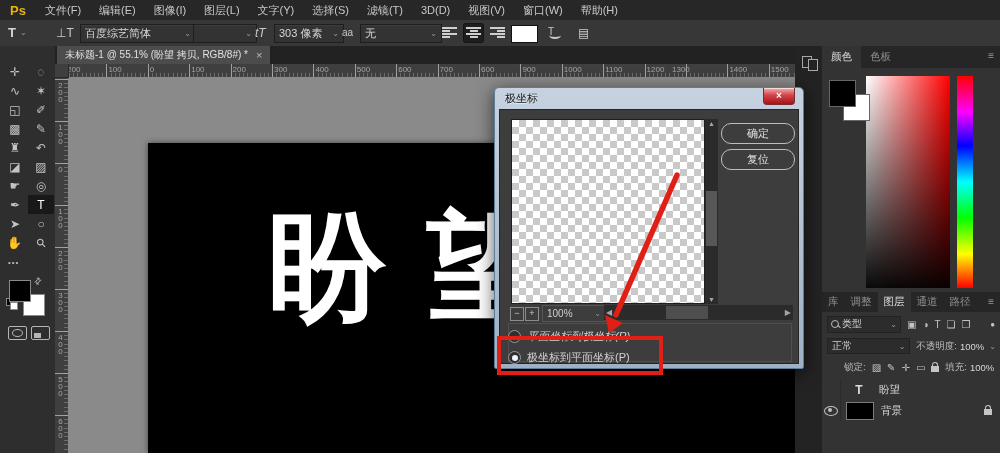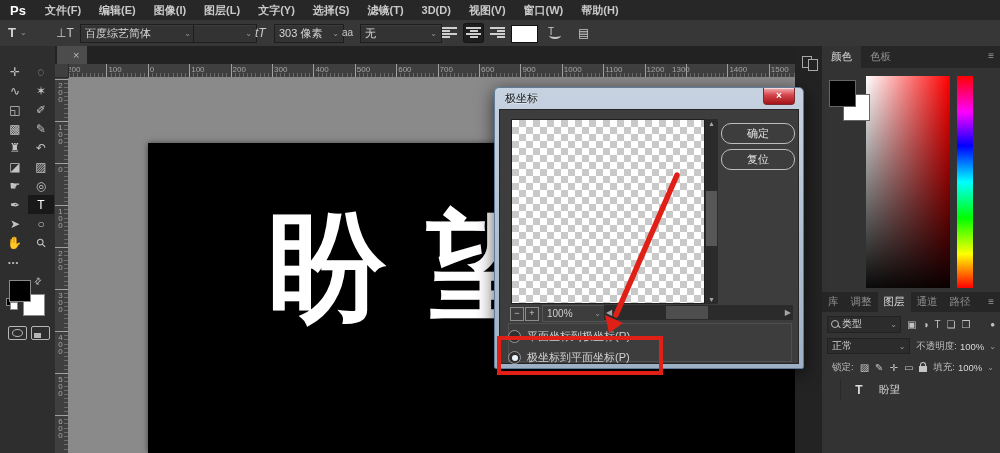--- a/index.html
+++ b/index.html
@@ -2,22 +2,22 @@
 <html><head>
 <meta charset="utf-8">
 <style>
   html,body{margin:0;padding:0;background:#1b1b1b;}
   #app{position:relative;width:1000px;height:453px;overflow:hidden;
        font-family:"Liberation Sans","DejaVu Sans",sans-serif;
        background:#282828;color:#ccc;-webkit-font-smoothing:antialiased;}
   
   #menubar{position:absolute;left:0;top:0;width:1000px;height:20px;background:#272727;
            display:flex;align-items:center;border-bottom:1px solid #1a1a1a;}
-  #ps-logo{width:36px;text-align:center;color:#ffffff;font-weight:bold;font-size:13px;}
-  .menu-item{font-size:11px;color:#c9c9c9;padding:0 9px;line-height:20px;cursor:default;font-weight:bold;}
+  #ps-logo{width:36px;text-align:center;color:#eab308;font-weight:bold;font-size:13px;}
+  .menu-item{font-size:11px;color:#c9c9c9;padding:0 9px;line-height:20px;cursor:default;}
   
   #optionsbar{position:absolute;left:0;top:20px;width:1000px;height:26px;background:#373737;
               border-bottom:1px solid #232323;}
   .opt{position:absolute;top:4px;height:17px;display:flex;align-items:center;font-size:11px;color:#d6d6d6;}
   .field{background:#333;border:1px solid #1e1e1e;box-shadow:inset 0 1px rgba(255,255,255,.05);
          padding:0 4px;}
   .chev{color:#9a9a9a;font-size:8px;margin-left:auto;padding-left:4px;}
   .opt-icon{color:#c9c9c9;font-size:12px;}
   .align-icon{display:flex;flex-direction:column;justify-content:space-between;width:15px;height:12px;
               padding:3px 2px;border-radius:2px;}
@@ -305,20 +305,21 @@
     <div id="quickmask">
         <i></i>
       </div>
     <div id="screenmode">
         <i></i>
       </div>
   </div>
 
   <div id="tabbar">
     <div id="doc-tab">
+      <span>未标题-1 @ 55.1% (盼望 拷贝, RGB/8#) *</span>
       <span class="close">×</span>
     </div>
   </div>
 
   <div id="ruler-corner"></div>
   <div id="ruler-h">
       <span class="hlabel" style="left: 12px;">200</span>
       <span class="hlabel" style="left: 53.4px;">100</span>
       <span class="hlabel" style="left: 94.8px;">0</span>
       <span class="hlabel" style="left: 136.2px;">100</span>
@@ -373,21 +374,21 @@
         <span>100%</span>
         <span class="chev">⌄</span>
       </div>
       <div id="dlg-hscroll">
         <span class="lf">◀</span>
         <div id="dlg-hthumb"></div>
         <span class="rt">▶</span>
       </div>
       <div id="dlg-group"></div>
       <div id="radio-rows">
-          <div class="radio-row" style="top: 219px;">
+          <div class="radio-row" style="top: 219px; font-style: italic;">
             <span class="radio"></span>
             <span>平面坐标到极坐标(R)</span>
           </div>
           <div class="radio-row" style="top: 240px;">
             <span class="radio sel"></span>
             <span>极坐标到平面坐标(P)</span>
           </div>
         </div>
     </div>
   </div>
@@ -446,36 +447,44 @@
         <div id="blend-field">
           <span>正常</span>
           <span class="chev">⌄</span>
         </div>
         <span class="small-label">不透明度:</span>
         <span class="small-value">100%</span>
         <span class="chev" style="margin:0 4px 0 1px;">⌄</span>
       </div>
 
       <div id="lock-row" class="prow">
-        <span class="small-label" style="margin-left:10px;">锁定:</span>
+        <span class="small-label" style="margin-left:22px;">锁定:</span>
         <span id="lock-icons" style="display:flex;align-items:center;">
             <span class="ficon">▨</span>
             <span class="ficon">✎</span>
             <span class="ficon">✛</span>
             <span class="ficon">▭</span>
             <span class="mini-lock"></span>
           </span>
         <span class="small-label">填充:</span>
         <span class="small-value">100%</span>
         <span class="chev" style="margin:0 4px 0 1px;">⌄</span>
       </div>
 
       <div id="layer-rows">
           <div class="lrow">
             <span class="eyebox"></span>
             <span class="lthumb-t">T</span>
             <span class="lname">盼望</span>
           </div>
+          <div class="lrow">
+            <span class="eyebox">
+              <span class="eye"></span>
+            </span>
+            <span class="lthumb black"></span>
+            <span class="lname">背景</span>
+            <span class="mini-lock"></span>
+          </div>
         </div>
     </div>
 
   </div>
 </div>
 
 </body></html>

